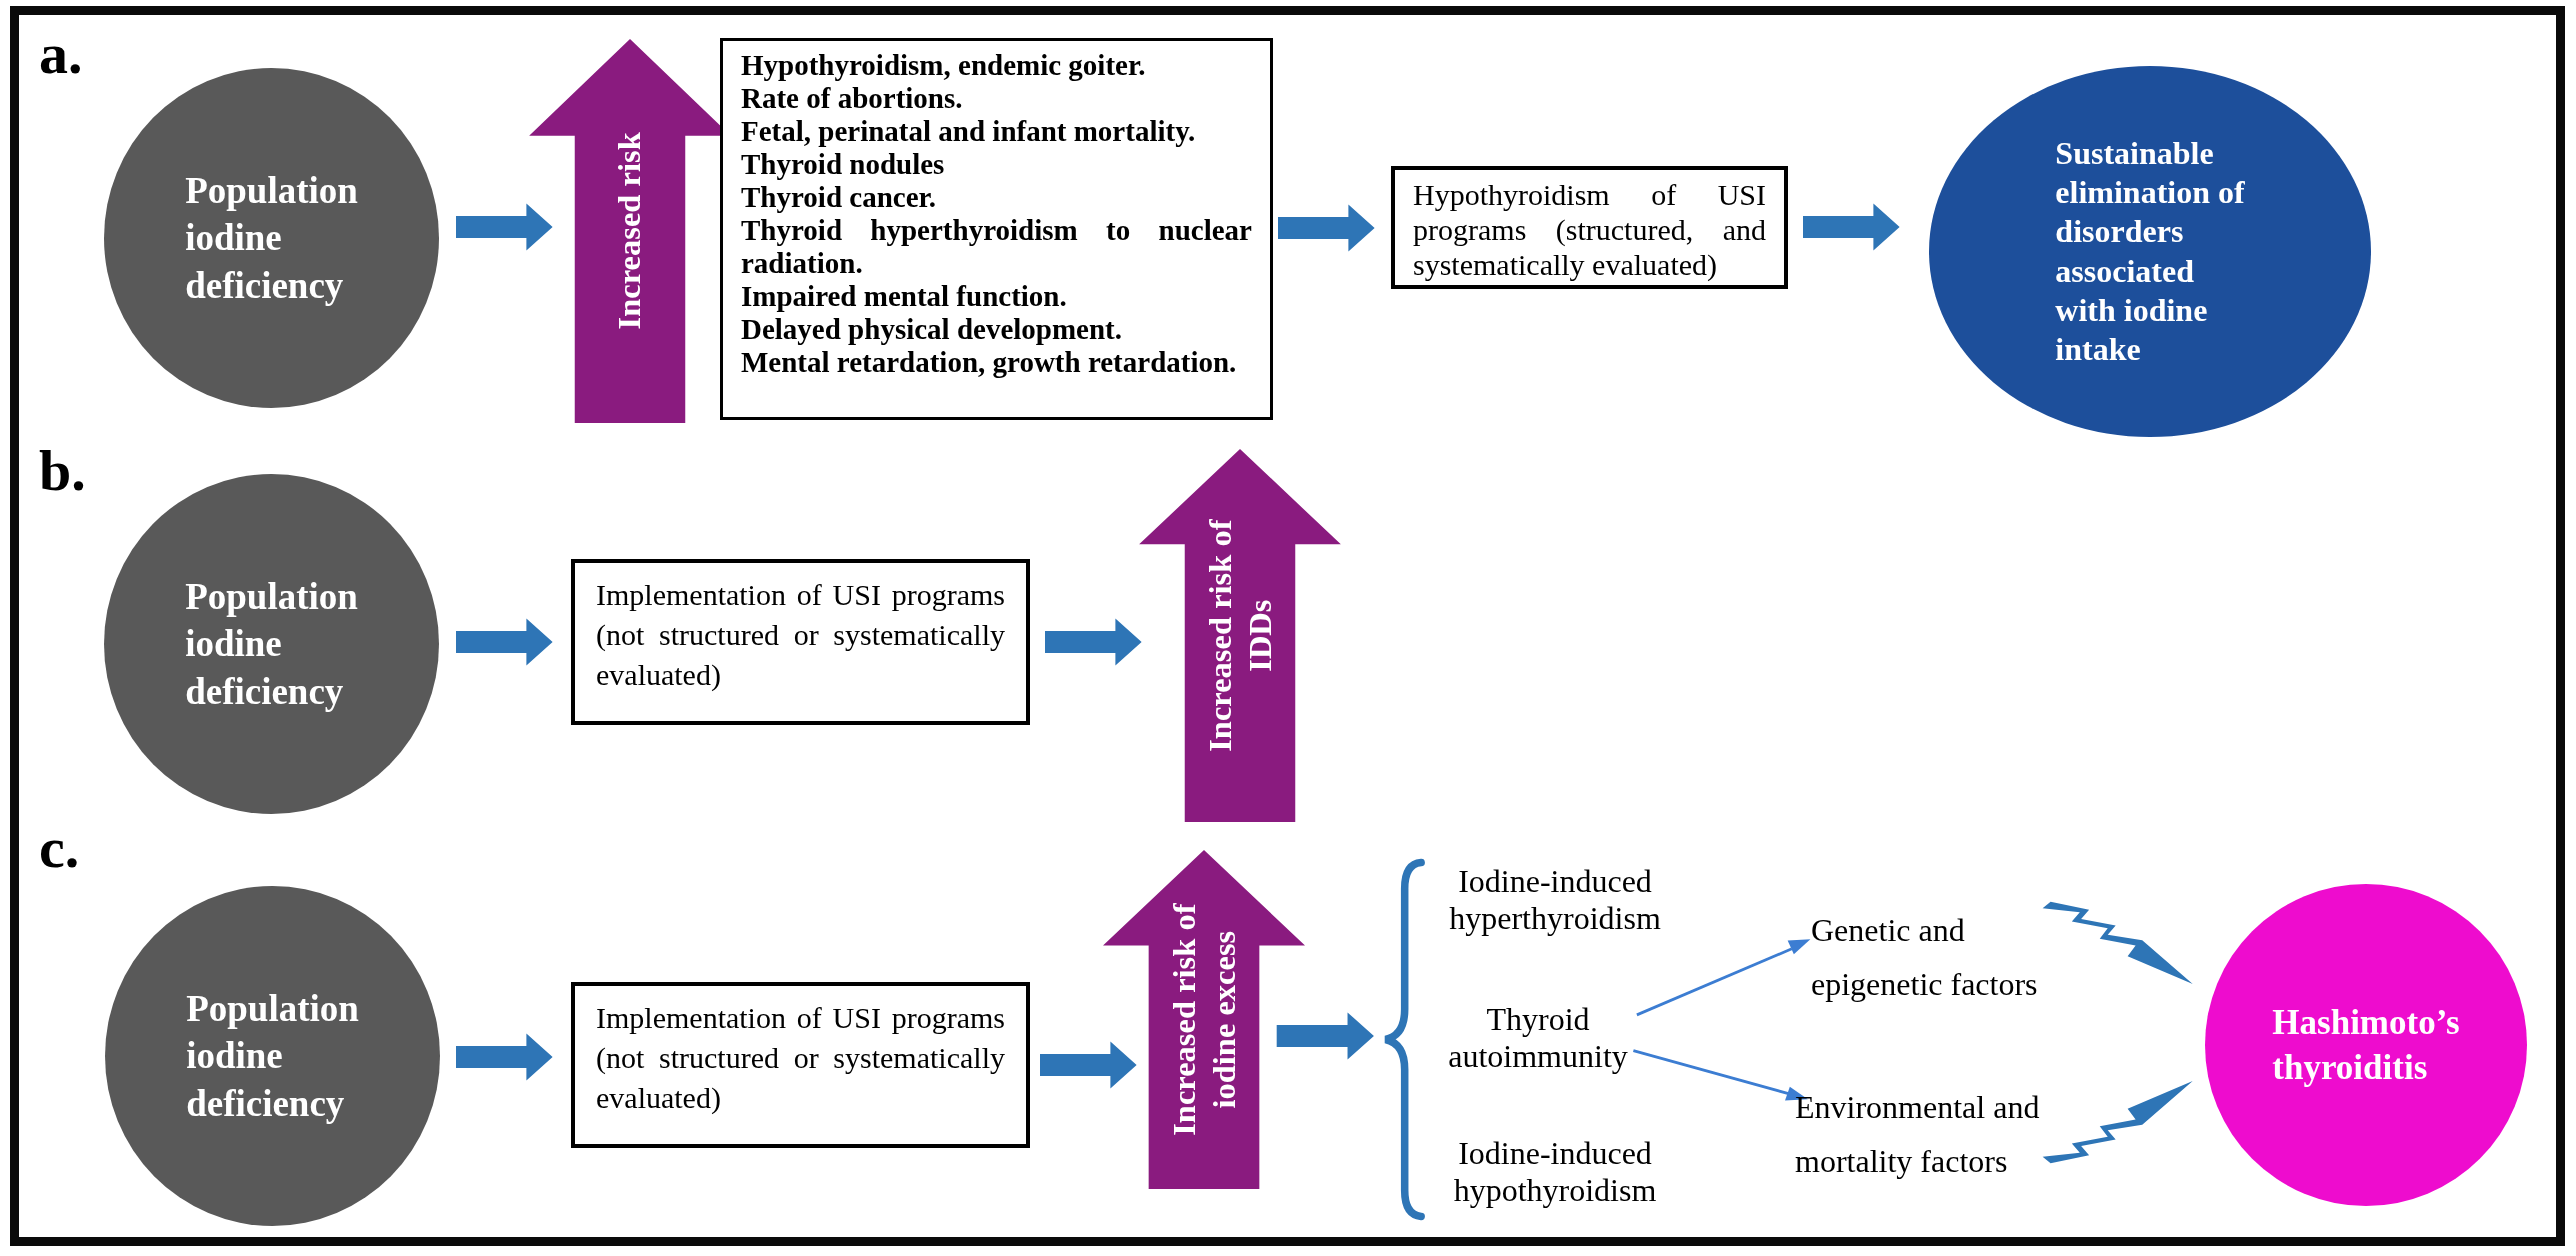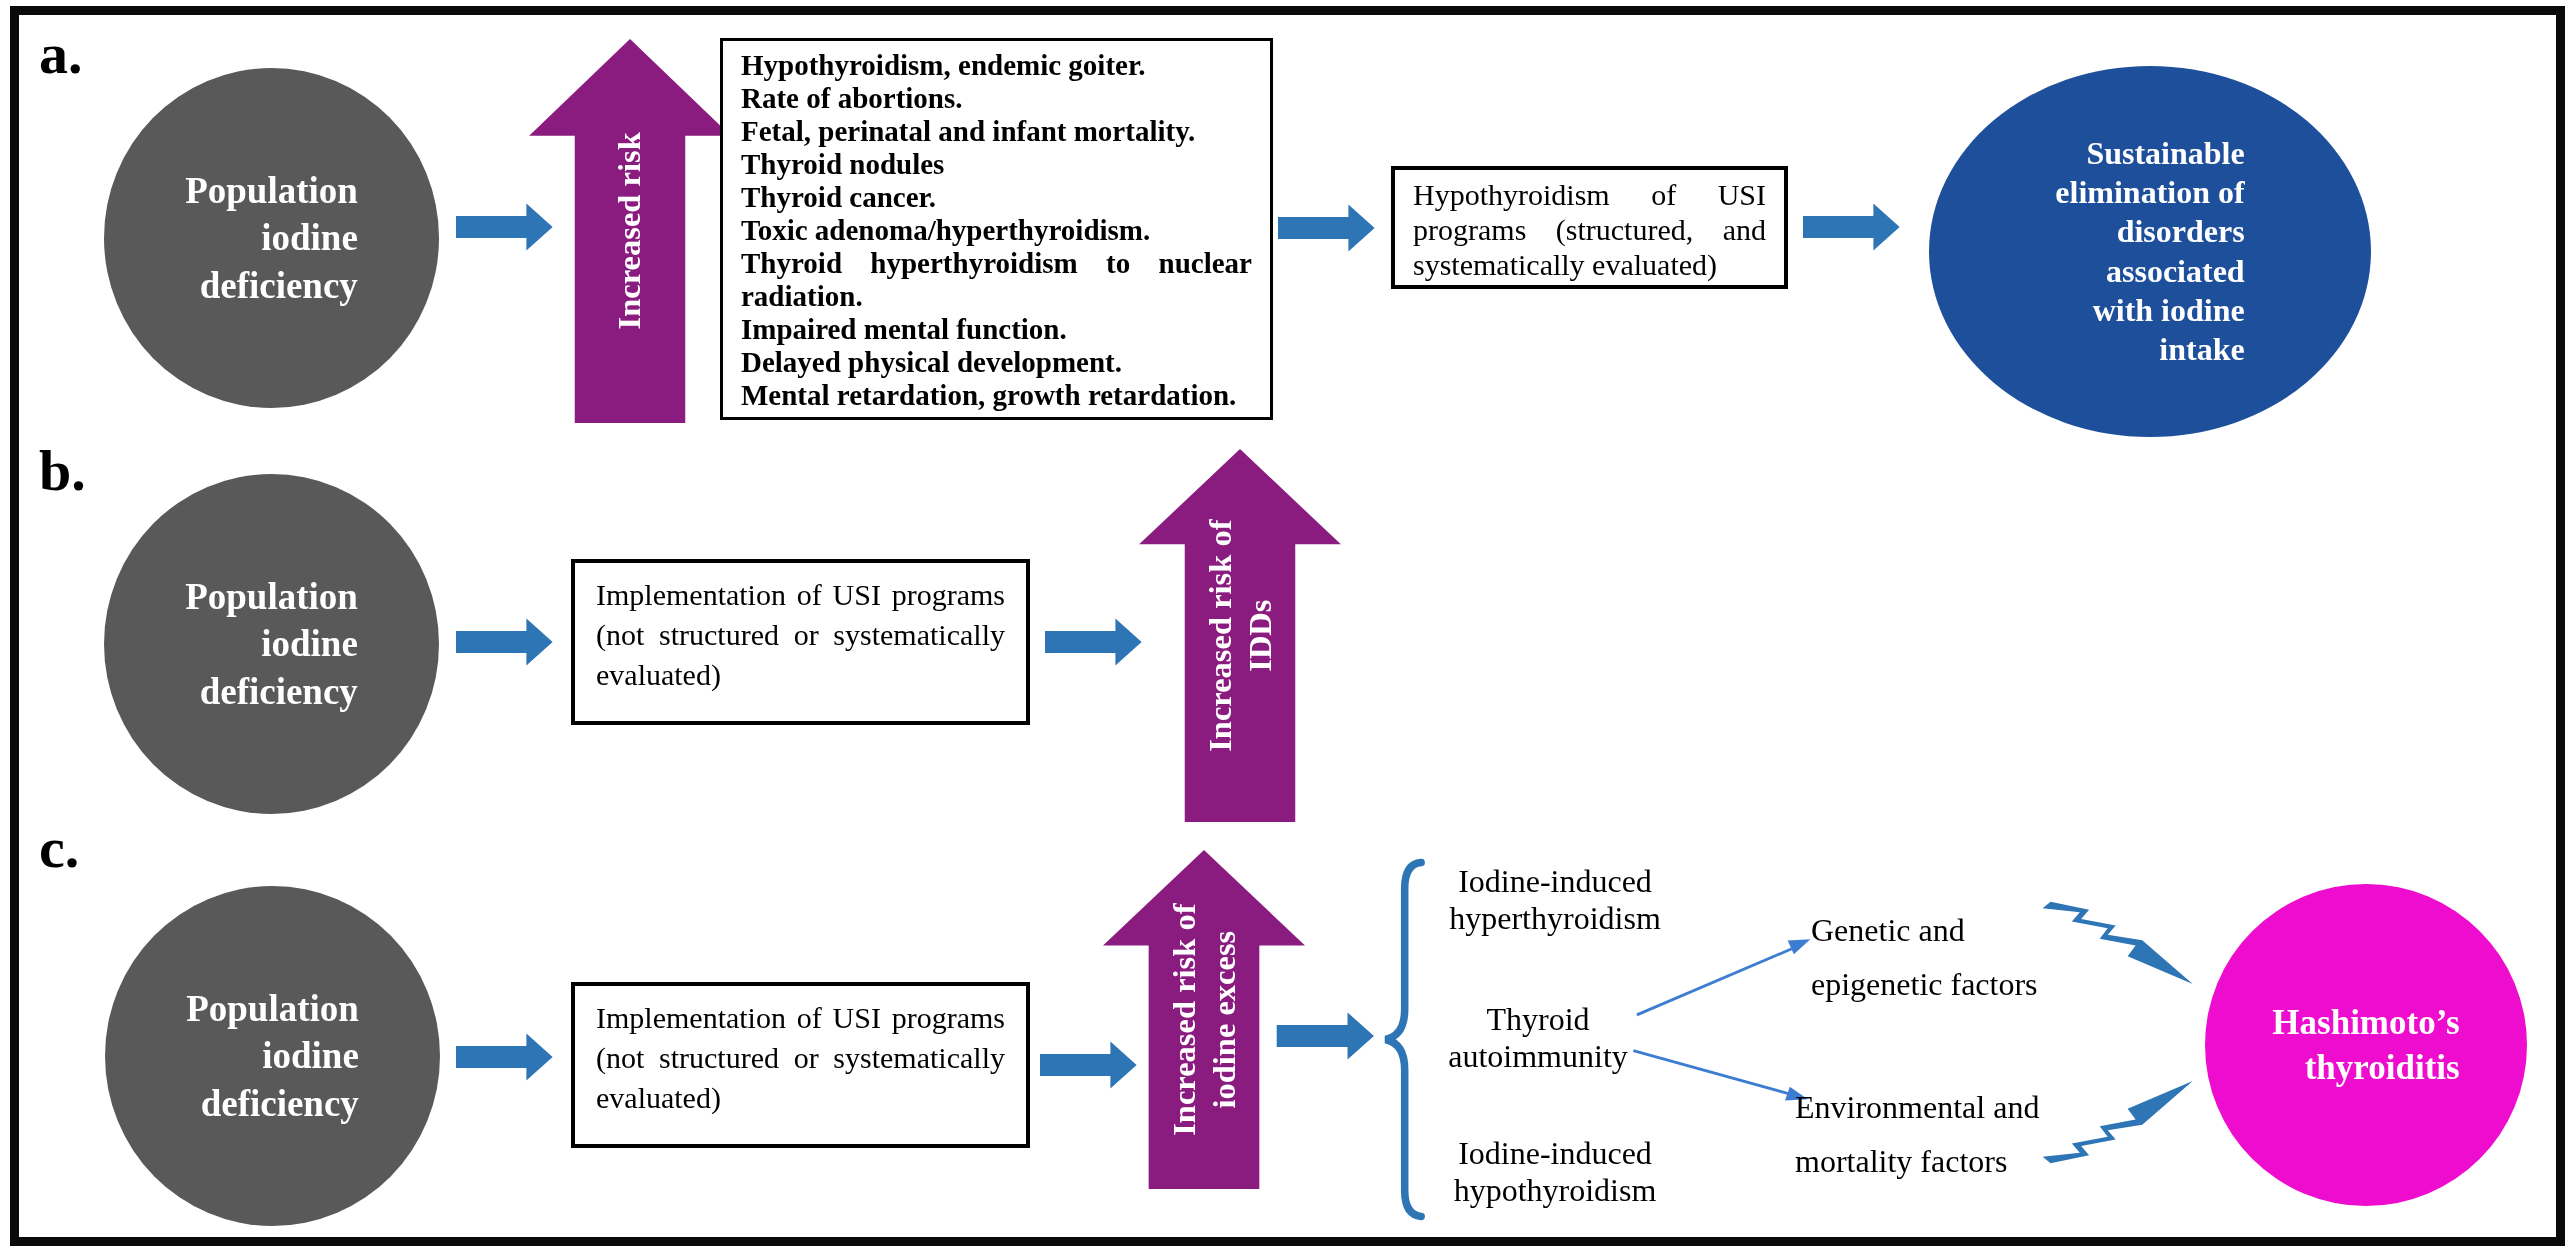--- a/index.html
+++ b/index.html
@@ -2,21 +2,21 @@
 <html style="font-size:11px"><head>
 <meta charset="utf-8">
 <style>
   html,body{margin:0;padding:0;background:#fff;}
   #canvas{position:relative;width:2576px;height:1256px;background:#fff;
           font-family:"Liberation Serif","DejaVu Serif",serif;color:#000;}
   .abs{position:absolute;}
   .frame{left:9.7px;top:5.5px;width:2555px;height:1240px;border:9px solid #0a0a0a;box-sizing:border-box;}
   .panel-label{font-weight:bold;font-size:58px;line-height:1;}
   .circle{border-radius:50%;display:flex;align-items:center;justify-content:center;
-          text-align:right;color:#fff;font-weight:bold;box-sizing:border-box;}
+          text-align:left;color:#fff;font-weight:bold;box-sizing:border-box;}
   .circle-gray{background:#595959;font-size:37px;line-height:1.28;}
   .circle-blue{background:#1D4F9B;font-size:32px;line-height:1.22;}
   .circle-magenta{background:#EE0CCE;font-size:35px;line-height:1.3;}
   .ml{white-space:pre-line;}
   .txtbox{border:3.5px solid #000;box-sizing:border-box;background:#fff;}
   .disorders{padding:8.3px 18px;font-size:29px;font-weight:bold;line-height:33px;}
   .usibox{border-width:4.1px;padding:12.4px 21px;font-size:30px;line-height:40px;}
   .usibox-a{padding:7px 18px;font-size:30px;line-height:35px;}
   .jl{text-align:justify;text-align-last:justify;}
   .vwrap{display:flex;align-items:center;justify-content:center;overflow:visible;}
@@ -55,21 +55,20 @@
   <div class="abs vwrap" style="left:529px;top:39px;width:202px;height:384px;">
     <div class="vtext" style="width:384px;">Increased risk</div>
   </div>
 
   <div class="abs txtbox disorders" style="left:720px;top:38px;width:553px;height:382px;">
     <div>Hypothyroidism, endemic goiter.</div>
     <div>Rate of abortions.</div>
     <div>Fetal, perinatal and infant mortality.</div>
     <div>Thyroid nodules</div>
     <div>Thyroid cancer.</div>
-    <div>Toxic adenoma/hyperthyroidism.</div>
     <div class="jl">Thyroid hyperthyroidism to nuclear</div>
     <div>radiation.</div>
     <div>Impaired mental function.</div>
     <div>Delayed physical development.</div>
     <div>Mental retardation, growth retardation.</div>
   </div>
 
   <div class="abs" style="left:1278px;top:203px;width:98px;height:50px;">
     <svg viewBox="0 0 142 72">
         <polygon points="0,20 102,20 102,2 140,36 102,70 102,52 0,52" fill="#2E75B6"></polygon>

